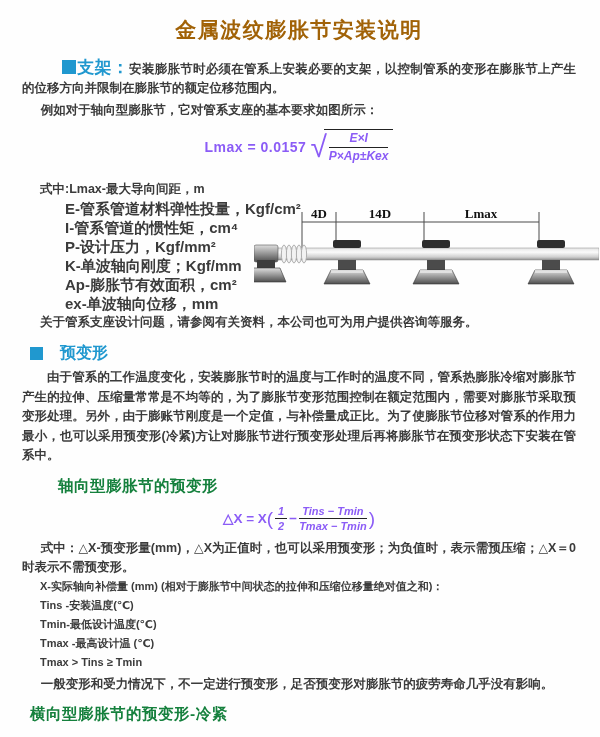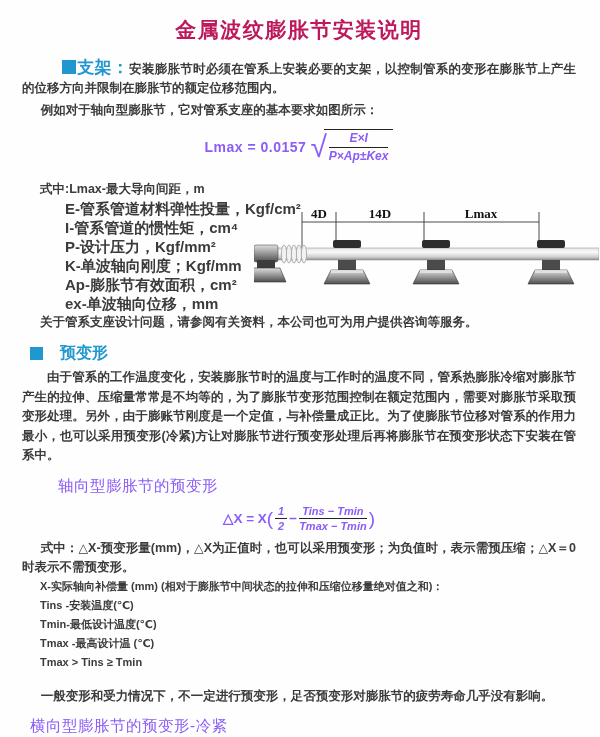--- a/index.html
+++ b/index.html
@@ -2,50 +2,50 @@
 <html><head>
 <meta charset="utf-8">
 <style>
   html,body{margin:0;padding:0;}
   body{
     width:600px;height:737px;background:#fefefe;
     font-family:"Liberation Sans","DejaVu Sans",sans-serif;
     color:#3b3b3b;-webkit-font-smoothing:antialiased;
   }
   .page{box-sizing:border-box;width:600px;height:737px;overflow:hidden;padding:10px 24px 0 22px;}
-  .title{font-size:21px;font-weight:bold;color:#be185d;text-align:center;margin:6px 0 14px;letter-spacing:1.5px;}
+  .title{font-size:21px;font-weight:bold;color:#a16207;text-align:center;margin:6px 0 14px;letter-spacing:1.5px;}
   .para{font-size:12.5px;font-weight:bold;line-height:19px;margin:0;text-align:justify;}
   .sec-inline{color:#2098cf;font-size:17px;font-weight:bold;white-space:nowrap;}
   .bsq{display:inline-block;width:14px;height:14px;background:#2098cf;vertical-align:-1px;margin-right:1px;}
   .bsq.small{width:13px;height:13px;}
   .indent-first{text-indent:3.2em;}
   .indent15{text-indent:1.5em;margin-top:3px;}
   .formula{font-family:Liberation Sans, sans-serif;font-weight:bold;color:#8b5cf6;text-align:center;}
   .formula1{margin:9px 0 6px;font-size:14px;}
   .f-lhs{vertical-align:middle;letter-spacing:0.5px;}
   .radical{font-size:30px;font-weight:400;vertical-align:middle;line-height:0.8;margin:0 -3px 0 4px;}
   .rootfrac{display:inline-block;vertical-align:middle;border-top:1.6px solid #222;text-align:center;
     font-style:italic;font-size:12px;line-height:1.25;padding:1px 5px 0;}
   .rnum{display:block;border-bottom:1.2px solid #222;padding:0 4px 1px;}
   .rden{display:block;padding-top:1px;}
   .defs-wrap{position:relative;margin-top:16px;}
   .def-first{font-size:12.5px;font-weight:bold;line-height:19px;margin-left:18px;}
   .def-item{font-size:15px;font-weight:bold;line-height:19px;margin-left:43px;}
   .diagram{position:absolute;left:232px;top:24px;}
   .sec-head{display:flex;align-items:center;gap:16px;color:#2098cf;font-size:16px;font-weight:bold;margin:11px 0 4px 8px;}
   .body-just{text-indent:2em;line-height:19.5px;margin-top:1px;}
-  .sub-head{color:#8b5cf6;font-size:15.5px;font-weight:normal;margin:10px 0 2px 36px;letter-spacing:0.5px;}
+  .sub-head{color:#15803d;font-size:15.5px;font-weight:bold;margin:10px 0 2px 36px;letter-spacing:0.5px;}
   .sub-head.lateral{margin-left:8px;}
   .formula2{margin:8px 0 6px;font-size:13.5px;}
   .frac{display:inline-block;vertical-align:middle;text-align:center;font-size:11px;line-height:1.15;font-style:italic;margin:0 2px;}
   .fnum{display:block;border-bottom:1.1px solid #222;padding:0 3px 1px;}
   .fden{display:block;padding-top:1px;}
   .paren{font-size:19px;font-weight:400;vertical-align:middle;}
   .def-line{font-size:11px;font-weight:bold;line-height:19px;margin-left:18px;}
-  .tail{text-indent:1.5em;margin-top:15px;}
+  .tail{text-indent:1.5em;margin-top:3px;}
 </style>
 </head>
 <body>
 
 <div class="page">
 
   <h1 class="title">金属波纹膨胀节安装说明</h1>
 
   <p class="para indent-first"><span class="sec-inline"><span class="bsq"></span><span>支架：</span></span><span>安装膨胀节时必须在管系上安装必要的支架，以控制管系的变形在膨胀节上产生的位移方向并限制在膨胀节的额定位移范围内。</span></p>
 

